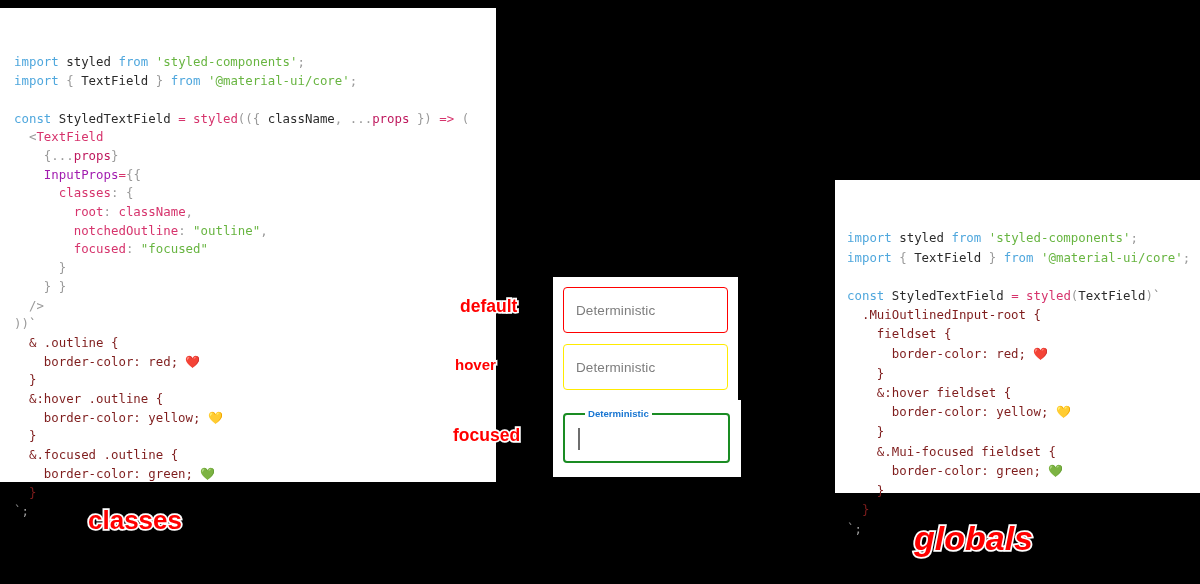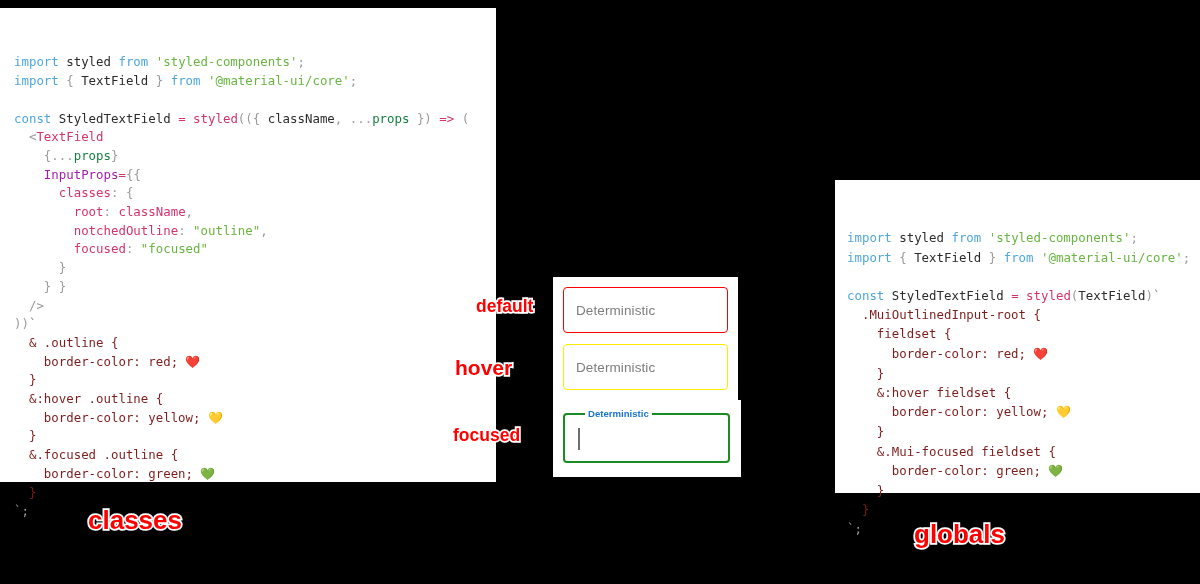--- a/index.html
+++ b/index.html
@@ -28,21 +28,21 @@
   }
   .code-line{ min-height:1px; }
 
   
   .t-kw      { color:#4fa7dd; }        
   .t-plain   { color:#2b2b2b; }        
   .t-punct   { color:#9a9a9a; }        
   .t-str     { color:#68b541;text-align:center; }        
   .t-pink    { color:#d6336c; }        
   .t-green   { color:#a21caf; }        
-  .t-blue    { color:#15803d; }        
+  .t-blue    { color:#be185d; }        
   .t-css     { color:#7f1d1d; }
   .t-tick    { color:#8a8a8a; }
   .emoji     { font-family:"DejaVu Sans", sans-serif; font-size:12px; }
 
   
   #demo-upper{
     position:absolute; left:553px; top:277px; width:185px; height:123px;
     background:#ffffff;
   }
   #demo-lower{
@@ -82,25 +82,25 @@
 
   
   .tag{
     position:absolute;
     font-family:"Liberation Sans", sans-serif;
     font-weight:bold; color:#ff0000;
     -webkit-text-stroke:3.5px #ffffff;
     paint-order:stroke fill;
     white-space:nowrap;
   }
-  #tag-default { left:476px; top:296px; font-size:17.5px; }
-  #tag-hover   { left:455px; top:356px; font-size:21px; }
+  #tag-default { left:460px; top:296px; font-size:17.5px; }
+  #tag-hover   { left:455px; top:356px; font-size:15px; }
   #tag-focused { left:453px; top:425px; font-size:17.5px; }
   #tag-classes { left:88px;  top:505px; font-size:26px;   }
-  #tag-globals { left:914px; top:519px; font-size:26px;   }
+  #tag-globals { left:914px; top:519px; font-size:34px;font-style:italic;   }
 </style>
 </head>
 <body>
 
 <div class="code-panel" id="panel-classes">
   <div class="code-block"><div class="code-line"><span class="t-kw">import</span><span class="t-plain"> styled </span><span class="t-kw">from</span><span class="t-plain"> </span><span class="t-str">'styled-components'</span><span class="t-punct">;</span></div><div class="code-line"><span class="t-kw">import</span><span class="t-punct"> { </span><span class="t-plain">TextField</span><span class="t-punct"> } </span><span class="t-kw">from</span><span class="t-plain"> </span><span class="t-str">'@material-ui/core'</span><span class="t-punct">;</span></div><div class="code-line">&nbsp;</div><div class="code-line"><span class="t-kw">const</span><span class="t-plain"> StyledTextField </span><span class="t-pink">=</span><span class="t-plain"> </span><span class="t-pink">styled</span><span class="t-punct">(({ </span><span class="t-plain">className</span><span class="t-punct">, </span><span class="t-punct">...</span><span class="t-blue">props</span><span class="t-punct"> }) </span><span class="t-pink">=&gt;</span><span class="t-punct"> (</span></div><div class="code-line"><span class="t-plain">  </span><span class="t-punct">&lt;</span><span class="t-pink">TextField</span></div><div class="code-line"><span class="t-punct">    {...</span><span class="t-blue">props</span><span class="t-punct">}</span></div><div class="code-line"><span class="t-plain">    </span><span class="t-green">InputProps</span><span class="t-pink">=</span><span class="t-punct">{{</span></div><div class="code-line"><span class="t-plain">      </span><span class="t-pink">classes</span><span class="t-punct">: {</span></div><div class="code-line"><span class="t-plain">        </span><span class="t-pink">root</span><span class="t-punct">: </span><span class="t-pink">className</span><span class="t-punct">,</span></div><div class="code-line"><span class="t-plain">        </span><span class="t-pink">notchedOutline</span><span class="t-punct">: </span><span class="t-str">"outline"</span><span class="t-punct">,</span></div><div class="code-line"><span class="t-plain">        </span><span class="t-pink">focused</span><span class="t-punct">: </span><span class="t-str">"focused"</span></div><div class="code-line"><span class="t-punct">      }</span></div><div class="code-line"><span class="t-punct">    } }</span></div><div class="code-line"><span class="t-punct">  /&gt;</span></div><div class="code-line"><span class="t-punct">))</span><span class="t-tick">`</span></div><div class="code-line"><span class="t-css">  &amp; .outline {</span></div><div class="code-line"><span class="t-css">    border-color: red; </span><span class="emoji">❤️</span></div><div class="code-line"><span class="t-css">  }</span></div><div class="code-line"><span class="t-css">  &amp;:hover .outline {</span></div><div class="code-line"><span class="t-css">    border-color: yellow; </span><span class="emoji">💛</span></div><div class="code-line"><span class="t-css">  }</span></div><div class="code-line"><span class="t-css">  &amp;.focused .outline {</span></div><div class="code-line"><span class="t-css">    border-color: green; </span><span class="emoji">💚</span></div><div class="code-line"><span class="t-css">  }</span></div><div class="code-line"><span class="t-tick">`</span><span class="t-punct">;</span></div></div>
 </div>
 
 <div id="demo-upper">
   <div class="tf" id="tf-default">

